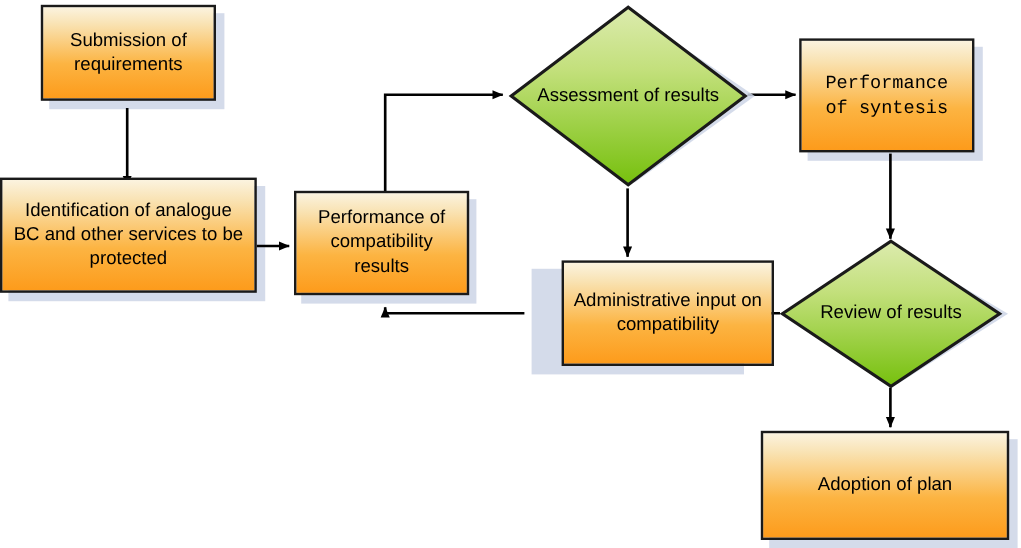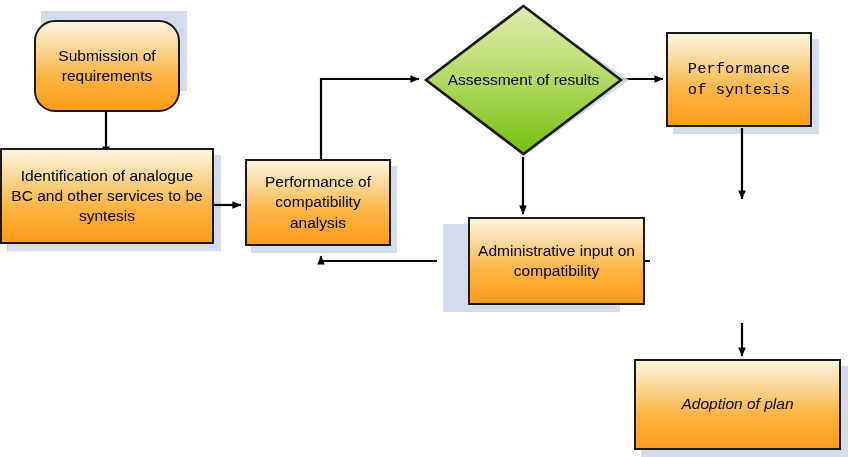--- a/index.html
+++ b/index.html
@@ -96,55 +96,71 @@
     </g>
   </svg>
 
   <div class="rect-shadow" style="left:41px;  top:11px;  width:146px; height:80px;"></div>
   <div class="rect-shadow" style="left:7px;   top:155px; width:214px; height:96px;"></div>
   <div class="rect-shadow" style="left:251px; top:166px; width:146px; height:87px;"></div>
   <div class="rect-shadow" style="left:673px; top:39px;  width:146px; height:95px;"></div>
   <div class="rect-shadow" style="left:443px; top:224px; width:177px; height:88px;"></div>
   <div class="rect-shadow" style="left:641px; top:366px; width:207px; height:91px;"></div>
 
-  <div class="node rect" style="left:34px; top:20px; width:146px; height:92px;border-radius:21px;">
+  <div class="node rect" style="left:34px; top:4px; width:146px; height:80px;">
     <span class="nlabel">Submission of requirements</span>
   </div>
 
   <div class="node rect" style="left:0px; top:148px; width:214px; height:96px;">
-    <span class="nlabel">Identification of analogue BC and other services to be syntesis</span>
+    <span class="nlabel">Identification of analogue BC and other services to be protected</span>
   </div>
 
   <div class="node rect" style="left:245px; top:159px; width:146px; height:87px;">
-    <span class="nlabel">Performance of compatibility analysis</span>
+    <span class="nlabel">Performance of compatibility results</span>
   </div>
 
   <div class="node rect" style="left:666px; top:32px; width:146px; height:95px;font-family:Liberation Mono, monospace;">
     <span class="nlabel">Performance of syntesis</span>
   </div>
 
   <div class="node rect" style="left:436px; top:217px; width:177px; height:88px;margin-left:32px;">
     <span class="nlabel">Administrative input on compatibility</span>
   </div>
 
-  <div class="node rect" style="left:634px; top:359px; width:207px; height:91px;font-style:italic;">
+  <div class="node rect" style="left:634px; top:359px; width:207px; height:91px;">
     <span class="nlabel">Adoption of plan</span>
   </div>
 
   <div class="diamond-wrap" style="left:424px; top:4px; width:199px; height:152px;">
     <svg width="199" height="152" viewBox="0 0 199 152">
       <defs>
         <linearGradient id="gGreen1" x1="0" y1="0" x2="0" y2="1">
           <stop offset="0%" stop-color="#dcebae"></stop>
           <stop offset="35%" stop-color="#c3e07c"></stop>
           <stop offset="100%" stop-color="#76c00d"></stop>
         </linearGradient>
       </defs>
       <polygon points="105,8 205,76 105,148 5,76" fill="#ccd5e6" opacity="0.85"></polygon>
       <polygon points="99.5,2 197,76 99.5,150 2,76" fill="url(#gGreen1)" stroke="#1a1a1a" stroke-width="2.6" stroke-linejoin="miter"></polygon>
     </svg>
     <div class="diamond-label">
       <span>Assessment of results</span>
     </div>
   </div>
 
+  <div class="diamond-wrap" style="left:650px; top:199px; width:185px; height:125px;">
+    <svg width="185" height="125" viewBox="0 0 185 125">
+      <defs>
+        <linearGradient id="gGreen2" x1="0" y1="0" x2="0" y2="1">
+          <stop offset="0%" stop-color="#dcebae"></stop>
+          <stop offset="35%" stop-color="#c3e07c"></stop>
+          <stop offset="100%" stop-color="#76c00d"></stop>
+        </linearGradient>
+      </defs>
+      <polygon points="98,8 190,62.5 98,121 6,62.5" fill="#ccd5e6" opacity="0.85"></polygon>
+      <polygon points="92.5,2 183,62.5 92.5,123 2,62.5" fill="url(#gGreen2)" stroke="#1a1a1a" stroke-width="2.6" stroke-linejoin="miter"></polygon>
+    </svg>
+    <div class="diamond-label">
+      <span>Review of results</span>
+    </div>
+  </div>
 
 </div>
 
 </body></html>

